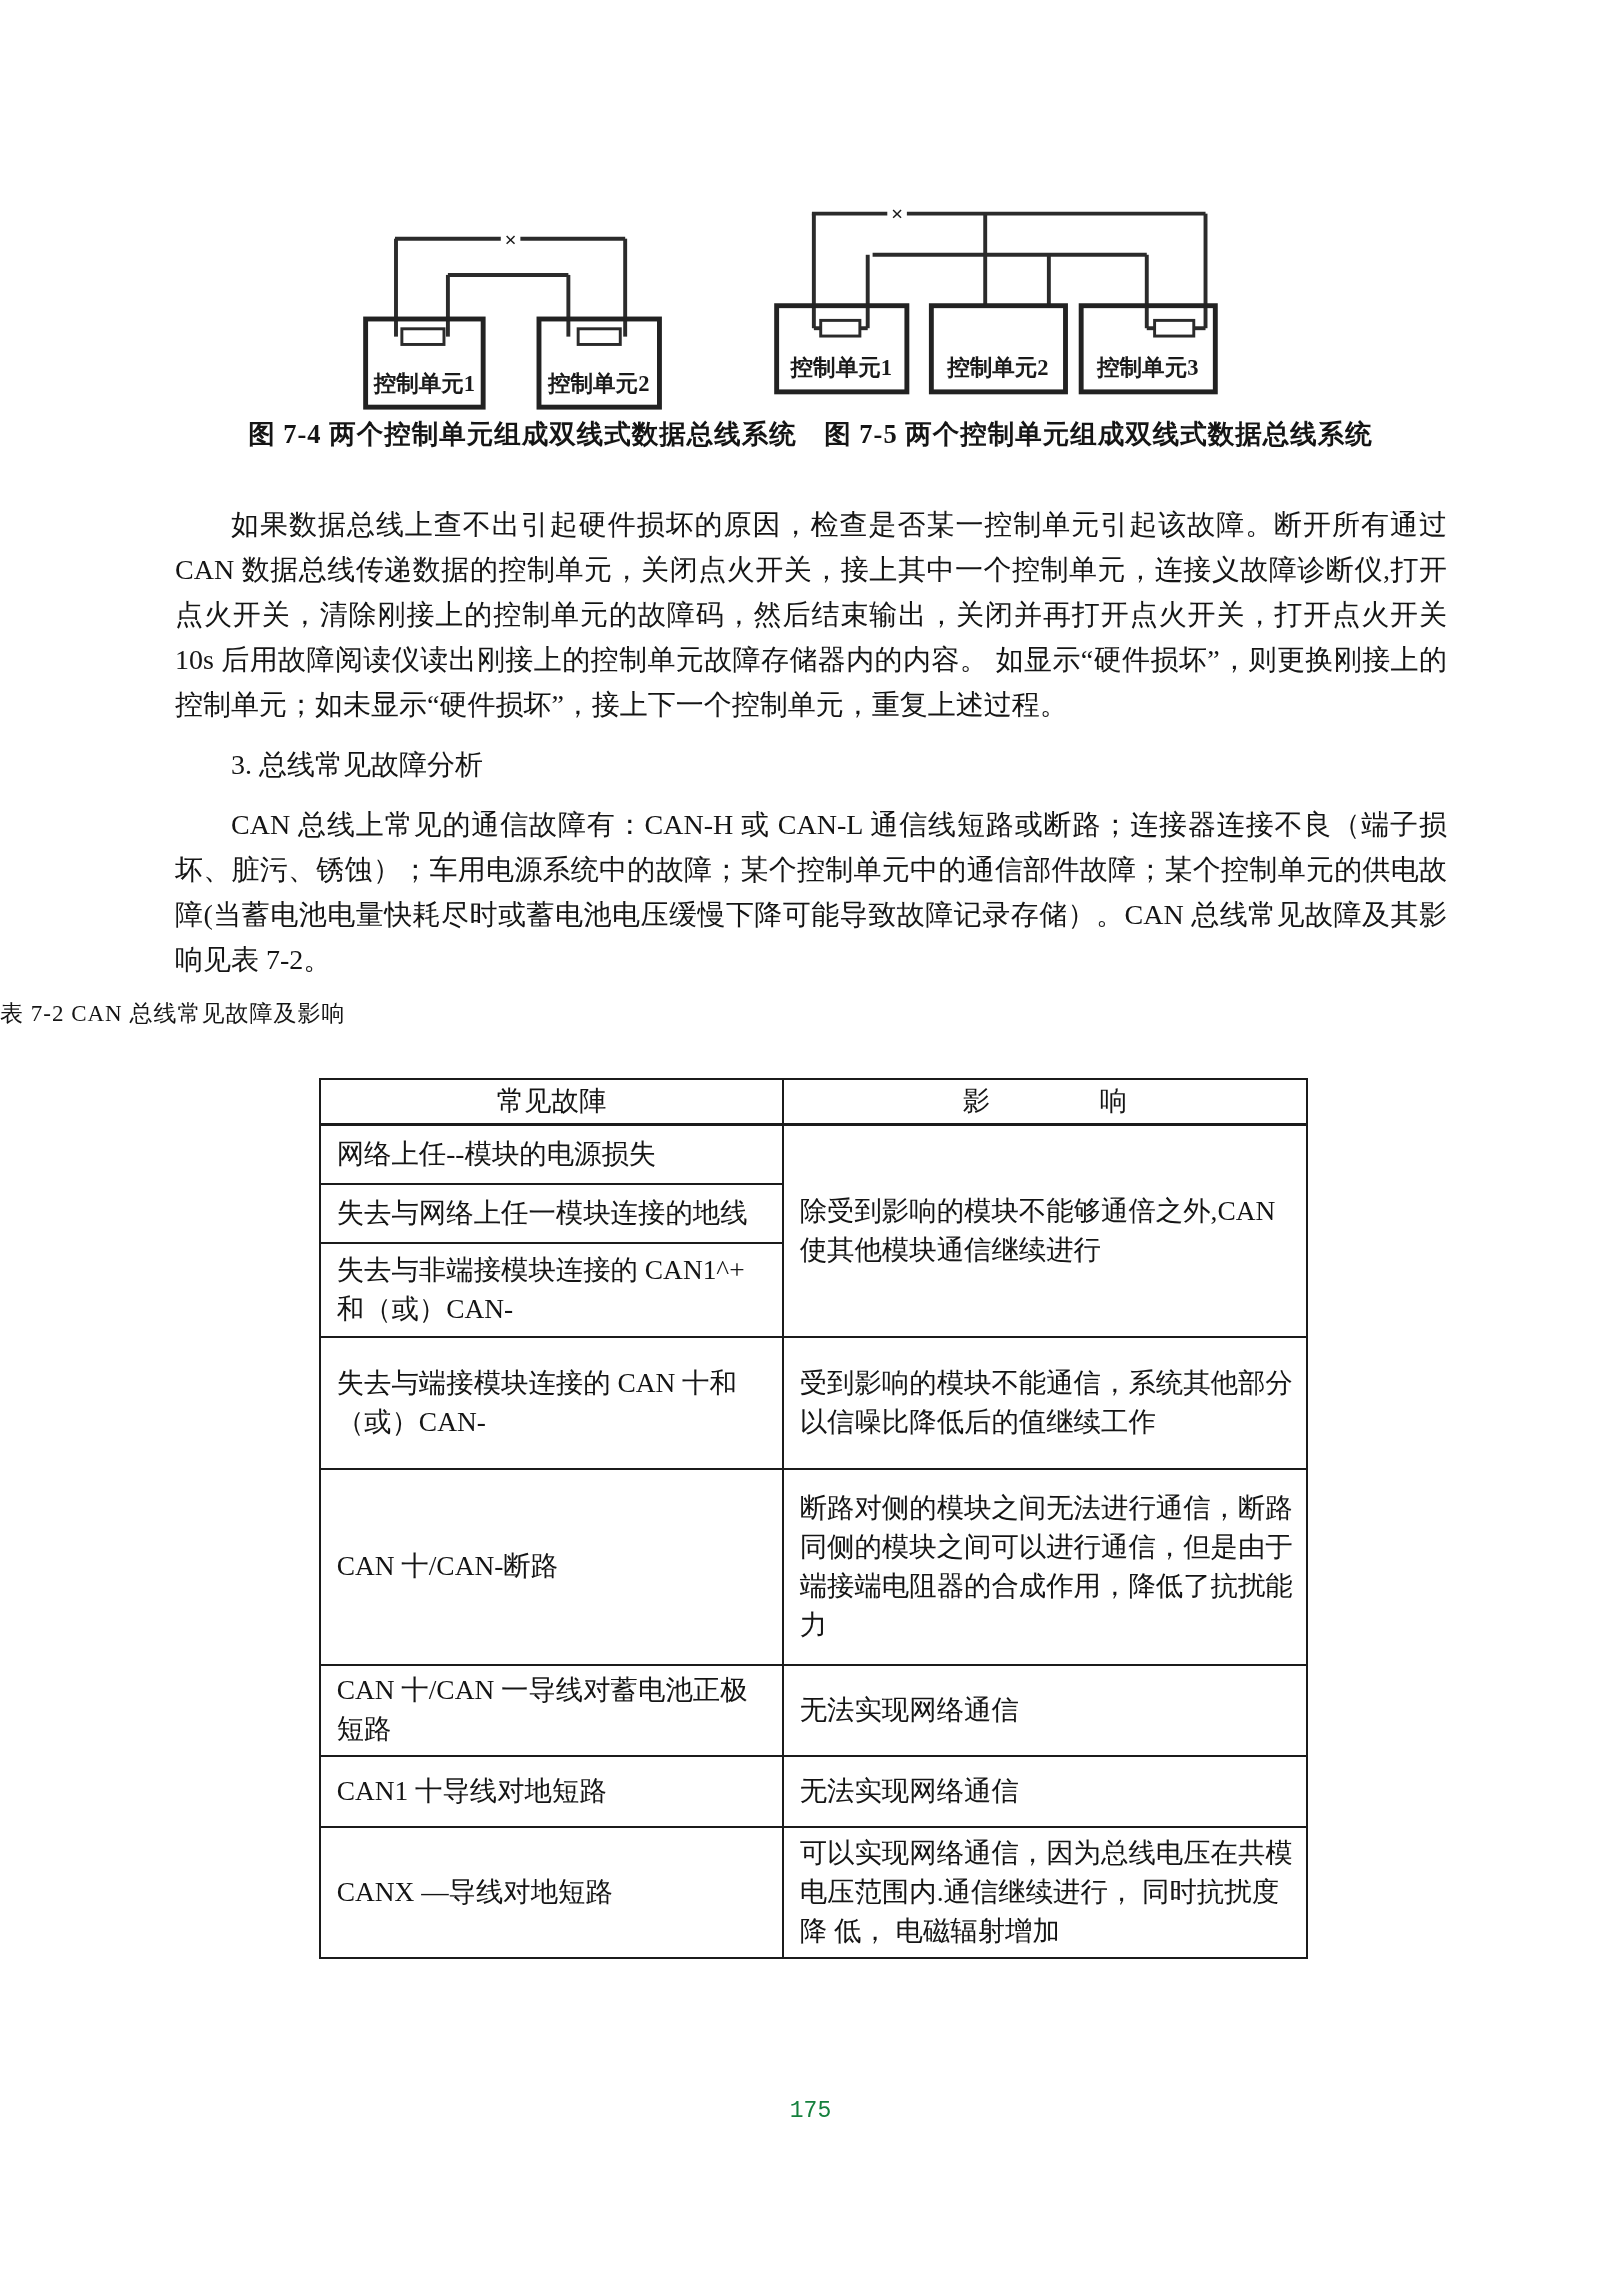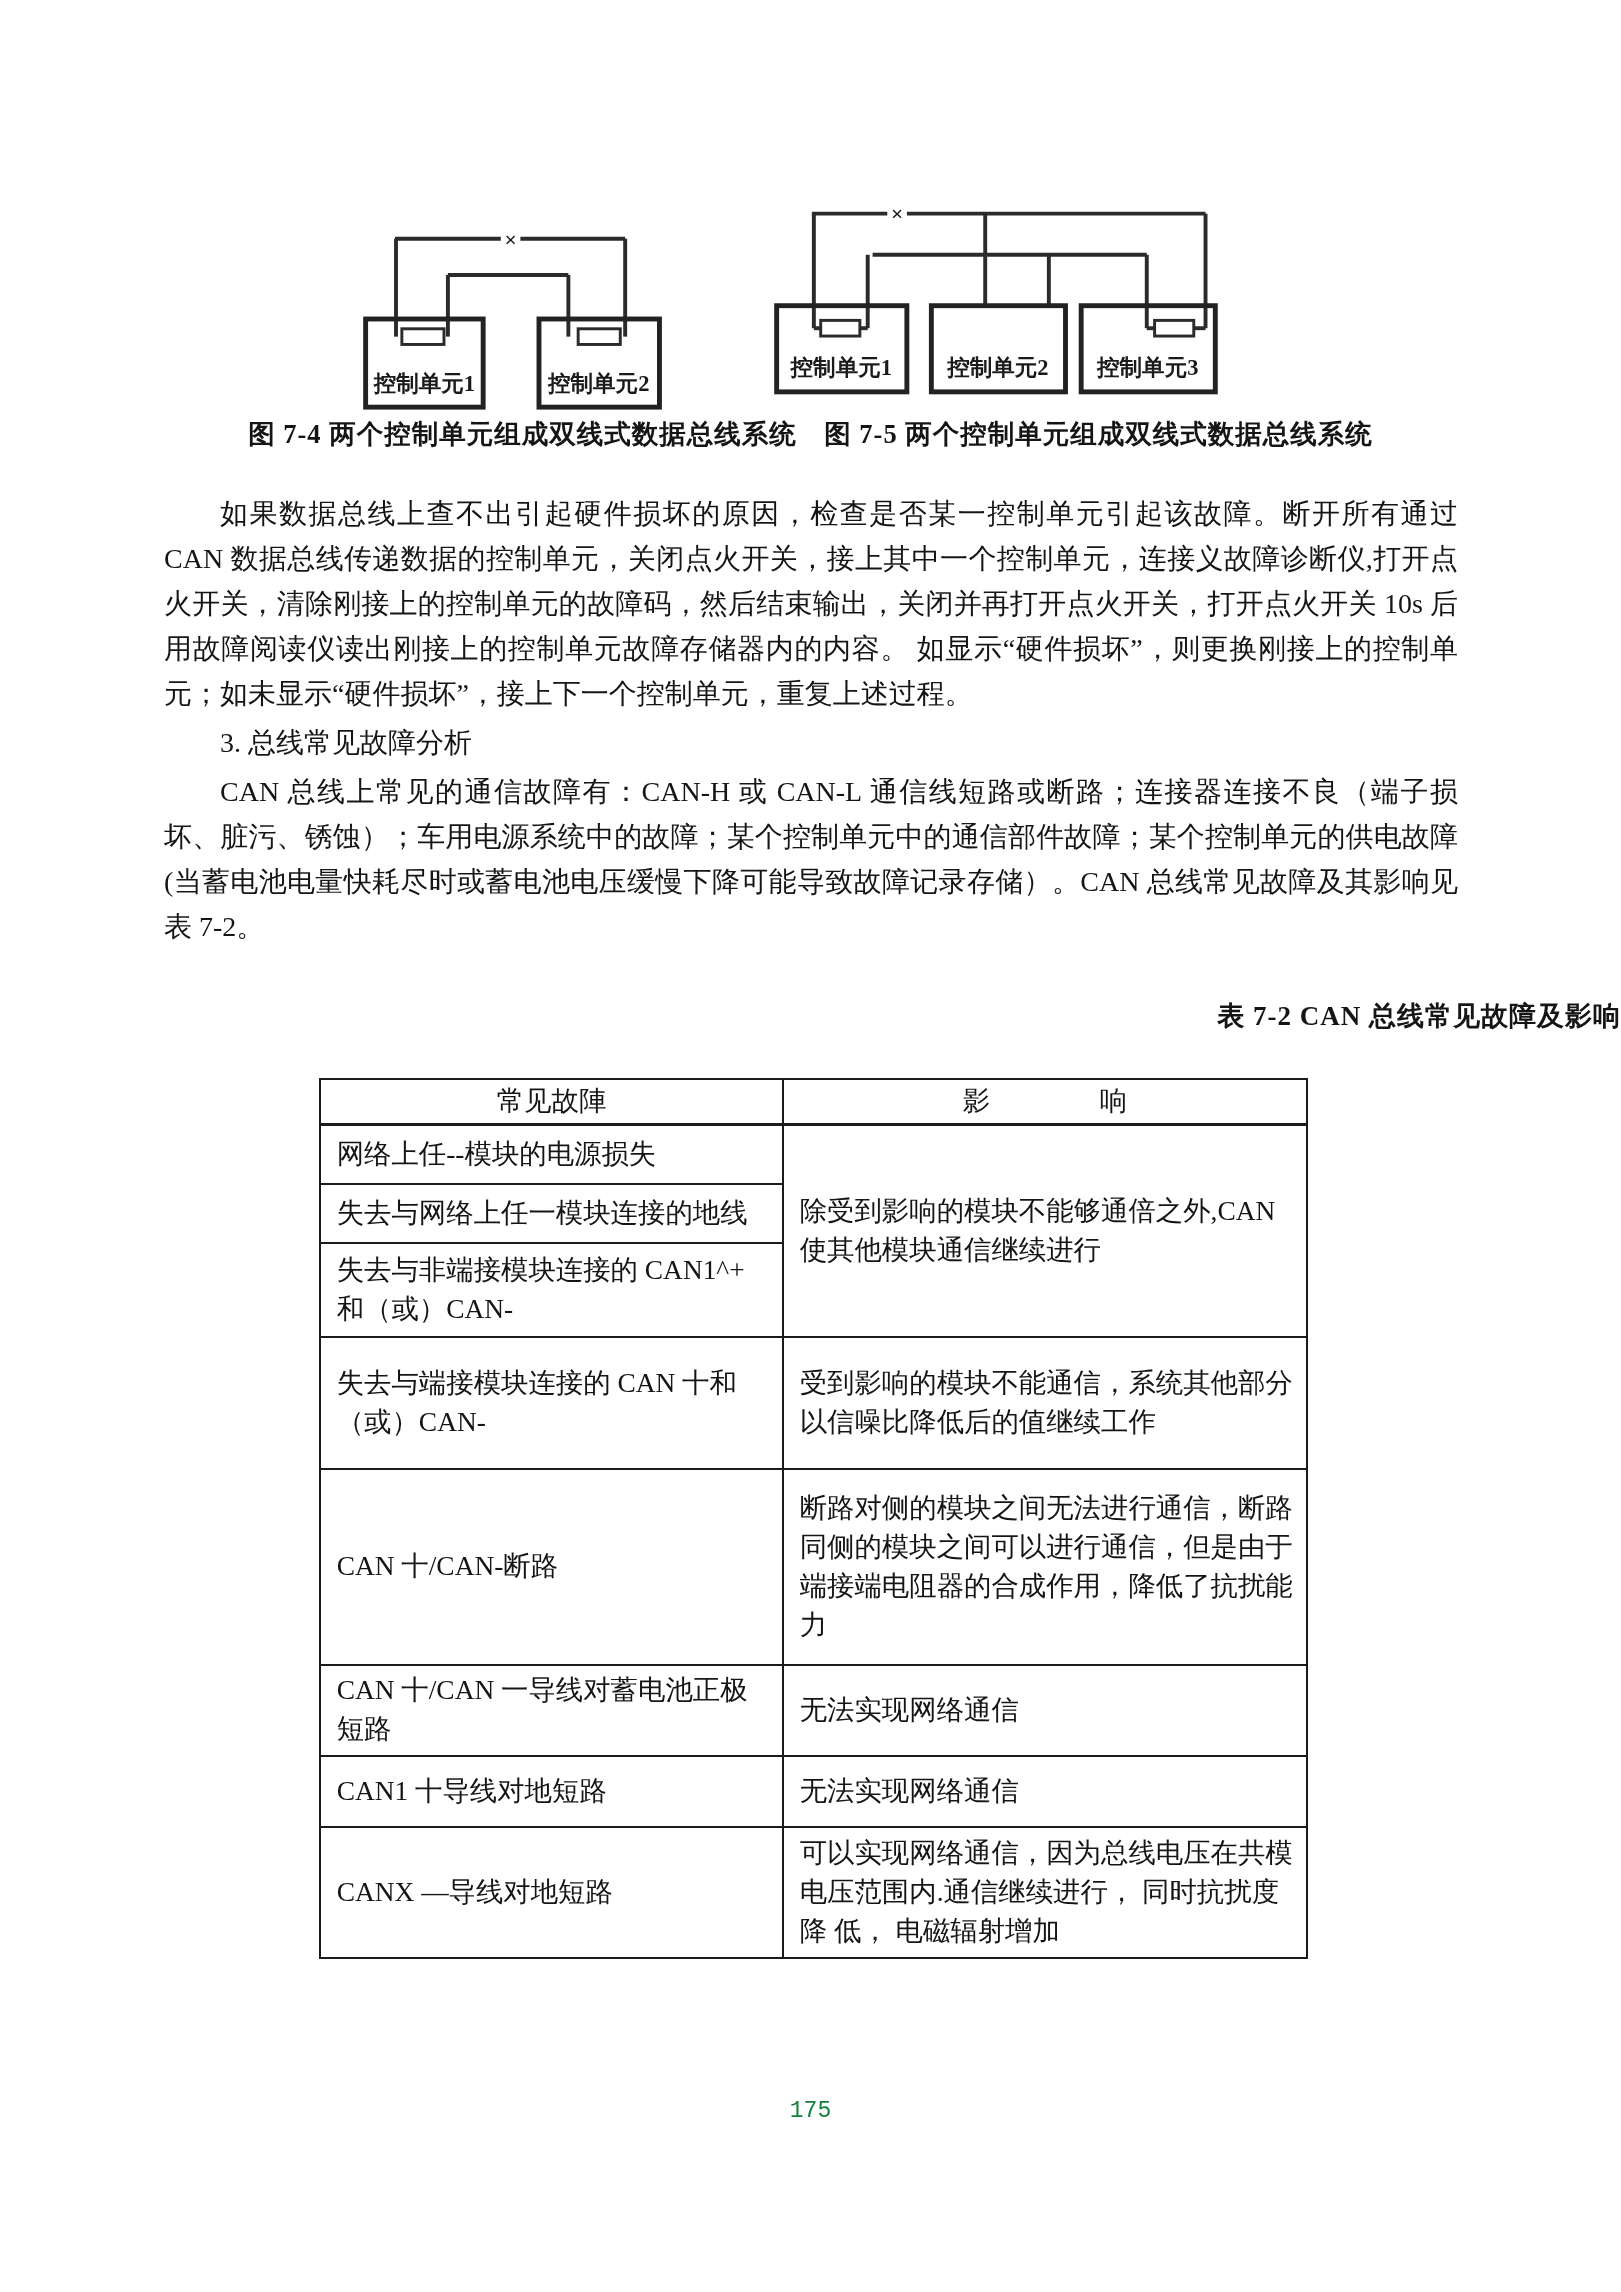--- a/index.html
+++ b/index.html
@@ -19,24 +19,24 @@
   .fig .boxlabel { font-size:23px; font-weight:bold; text-anchor:middle; }
   .fig .xmark { font-size:22px; font-weight:bold; text-anchor:middle; }
   .figcap {
     position:absolute; top:416px; left:0; width:100%;
     text-align:center; font-weight:bold; font-size:26.5px; letter-spacing:1px;
   }
   .bodytext {
     position:absolute; top:487px; left:160px; width:1302px;
     font-size:28px; line-height:45px; text-align:justify;
   }
-  .bodytext p { margin:4px; text-indent:2em; }
+  .bodytext p { margin:15px; text-indent:2em; }
   .tablecap {
     position:absolute; top:998px; left:0; width:100%;
-    text-align:right; font-weight:bold; font-size:27px; letter-spacing:1px;
+    text-align:left; font-weight:normal; font-size:23px; letter-spacing:1px;
   }
   table.faults {
     position:absolute; top:1078px; left:319px;
     border-collapse:collapse; table-layout:fixed;
     font-size:27.4px; color:#151515;
   }
   table.faults td, table.faults th {
     border:2.9px solid #1b1b1b; line-height:39px; vertical-align:middle;
     font-weight:normal; padding:5.9px 9.8px 5.9px 15.7px; text-align:left;
     overflow:hidden;

